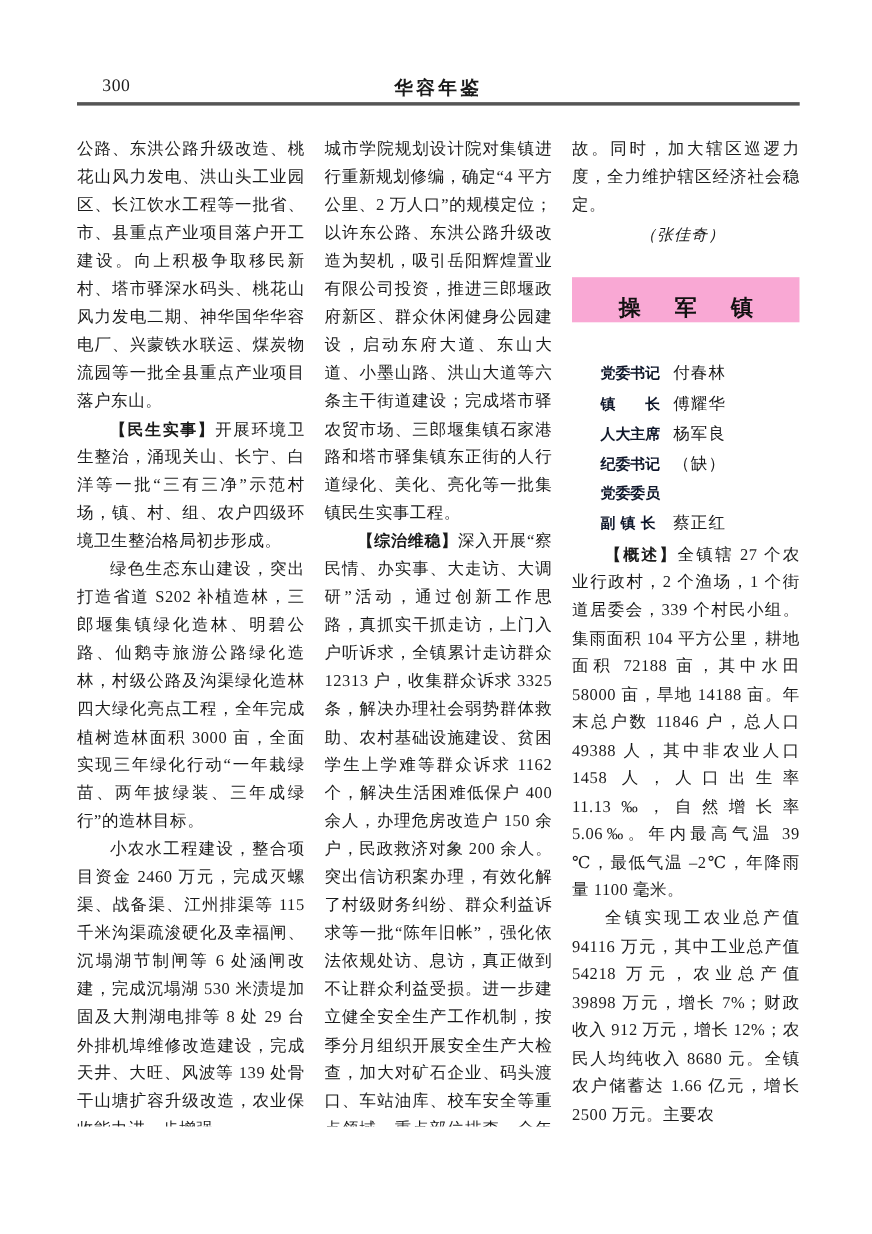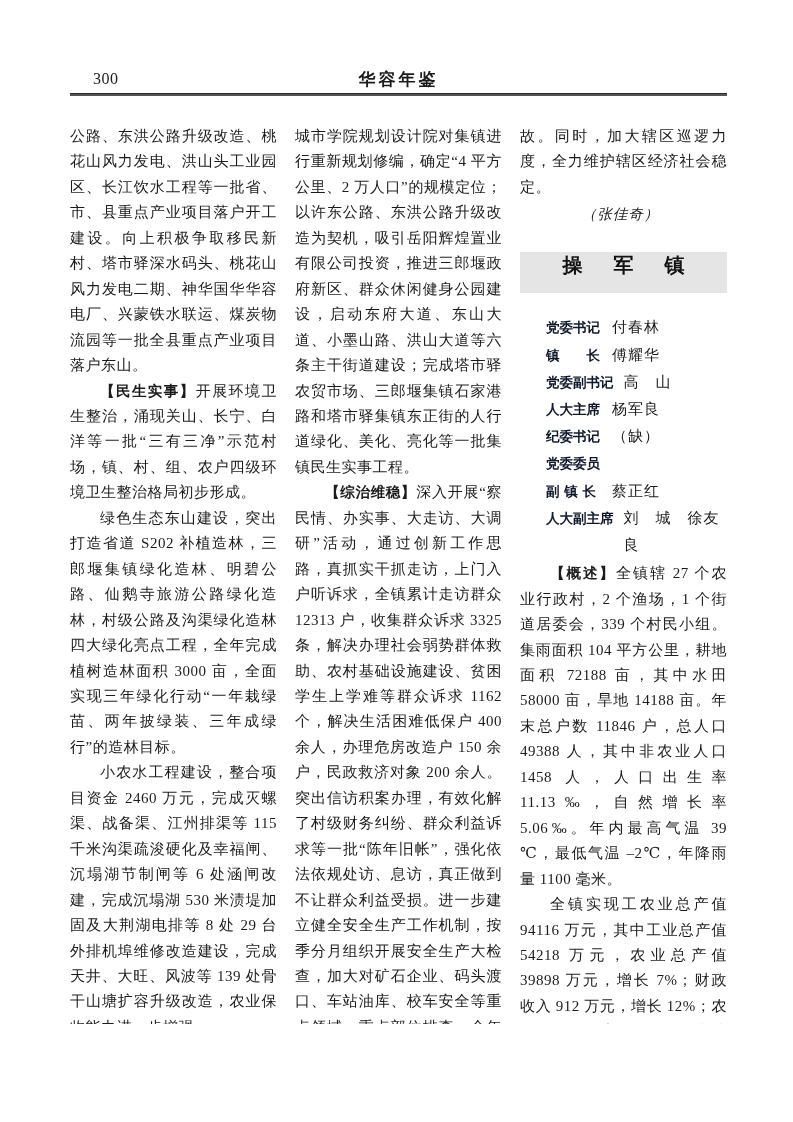--- a/index.html
+++ b/index.html
@@ -40,22 +40,22 @@
   .tag{
     font-family:"DejaVu Sans","Liberation Sans",sans-serif;
     font-weight:700;font-size:14.5px;
   }
   .byline{
     margin:1px 0 0;font-size:14.5px;line-height:26px;
     text-align:center;font-style:italic;padding-right:6px;
     letter-spacing:1px;
   }
   .section-box{
-    margin:25px 0 21px;height:41px;background:#e5e5e5;
-    display:flex;align-items:flex-start;justify-content:center;
+    margin:25px 0 34px;height:41px;background:#f9a8d4;
+    display:flex;align-items:flex-end;justify-content:center;
   }
   .section-box span{
     font-family:"DejaVu Sans","Liberation Sans",sans-serif;
     font-size:20px;font-weight:700;letter-spacing:12px;text-indent:12px;
     color:#111;
   }
   .officials{padding-left:26px;margin:0 0 2px;}
   .official-row{display:flex;line-height:27.2px;align-items:baseline;}
   .official-label{
     font-family:"DejaVu Sans","Liberation Sans",sans-serif;
@@ -94,40 +94,32 @@
         <div class="officials">
           <div class="official-row">
             <span class="official-label">党委书记</span>
             <span class="official-value">付春林</span>
           </div>
           <div class="official-row">
             <span class="official-label">镇　　长</span>
             <span class="official-value">傅耀华</span>
           </div>
           <div class="official-row">
-            <span class="official-label">党委副书记</span>
-            <span class="official-value">高　山</span>
-          </div>
-          <div class="official-row">
             <span class="official-label">人大主席</span>
             <span class="official-value">杨军良</span>
           </div>
           <div class="official-row">
             <span class="official-label">纪委书记</span>
             <span class="official-value">（缺）</span>
           </div>
           <div class="official-row">
             <span class="official-label">党委委员</span>
           </div>
           <div class="official-row">
             <span class="official-label">副 镇 长</span>
             <span class="official-value">蔡正红</span>
           </div>
-          <div class="official-row">
-            <span class="official-label">人大副主席</span>
-            <span class="official-value">刘　城　徐友良</span>
-          </div>
         </div>
         <p class="para indent"><b class="tag">【概述】</b><span>全镇辖 27 个农业行政村，2 个渔场，1 个街道居委会，339 个村民小组。集雨面积 104 平方公里，耕地面积 72188 亩，其中水田 58000 亩，旱地 14188 亩。年末总户数 11846 户，总人口 49388 人，其中非农业人口 1458 人，人口出生率 11.13‰，自然增长率 5.06‰。年内最高气温 39 ℃，最低气温 –2℃，年降雨量 1100 毫米。</span></p>
         <p class="para indent"><span>全镇实现工农业总产值 94116 万元，其中工业总产值 54218 万元，农业总产值 39898 万元，增长 7%；财政收入 912 万元，增长 12%；农民人均纯收入 8680 元。全镇农户储蓄达 1.66 亿元，增长 2500 万元。主要农</span></p>
       </div>
   </div>
 </div>
 
 </body></html>

